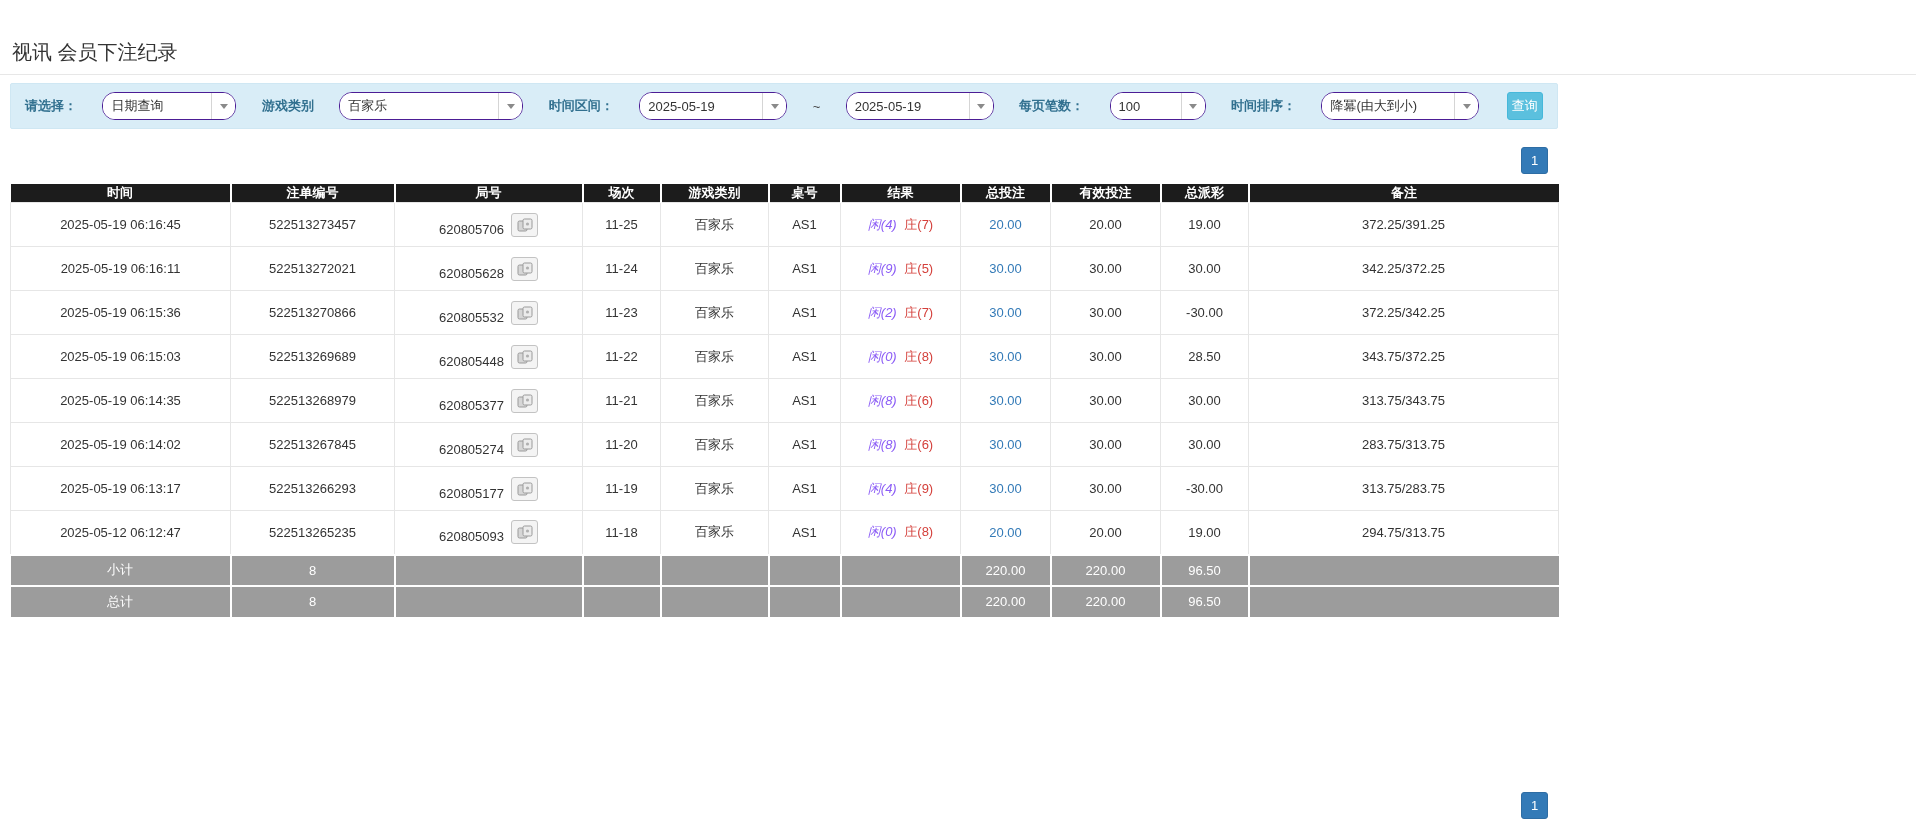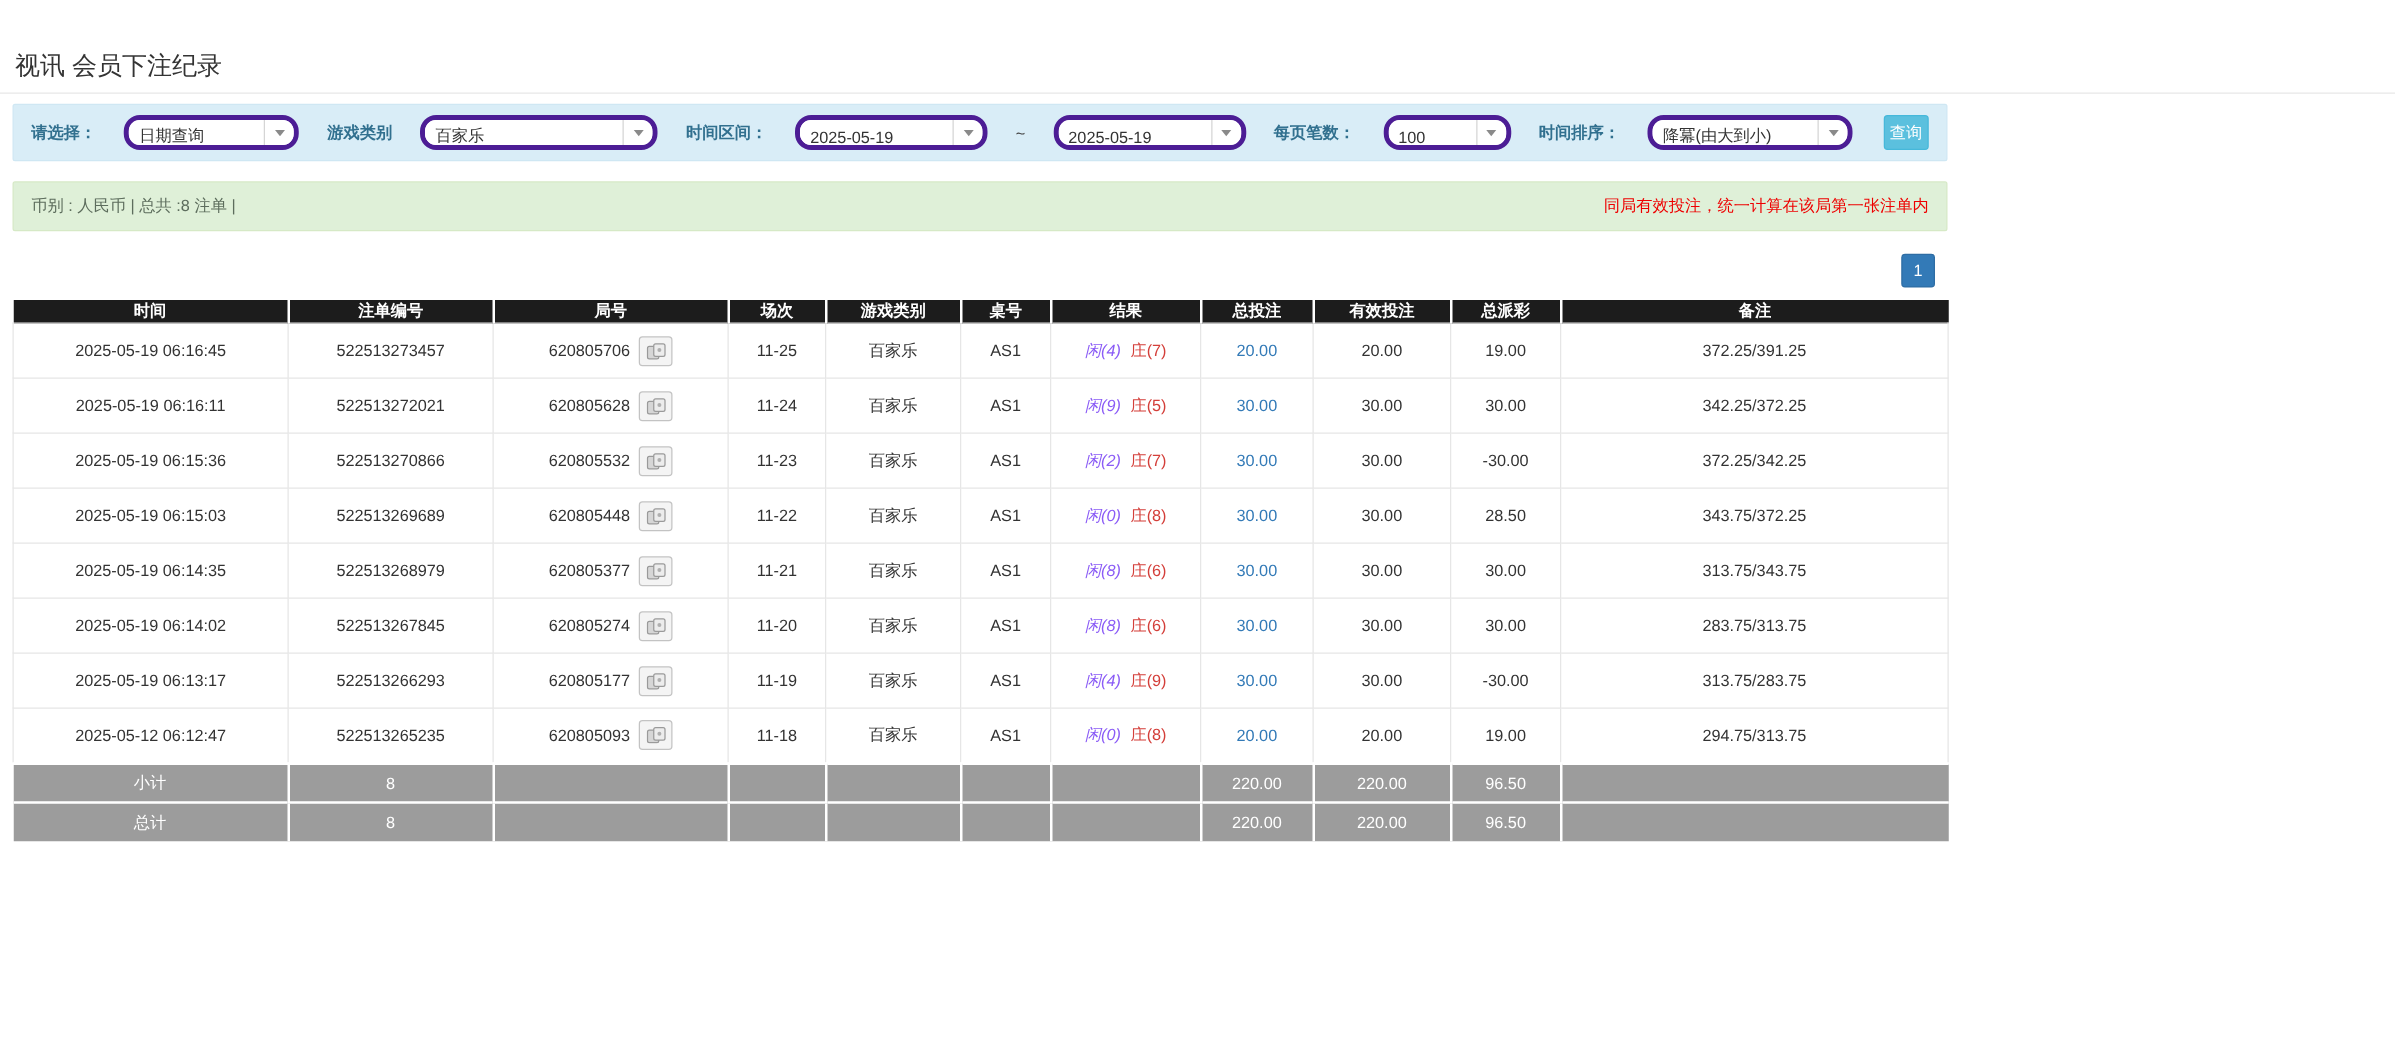--- a/index.html
+++ b/index.html
@@ -10,21 +10,21 @@
   .title-bar { padding: 10px 12px 8px 12px; border-bottom: 1px solid #e7e7e7; margin-top: 29px; }
   .title-bar h1 { font-size: 20px; font-weight: normal; color: #333; }
 
   
   .filter-bar {
     margin: 8px 10px 0 10px; width: 1548px; height: 46px;
     background: #d9edf7; border: 1px solid #cfe7f3; border-radius: 2px;
     display: flex; align-items: center; gap: 7px; padding: 0 14px; justify-content: space-between;
   }
   .f-label { color: #31708f; font-size: 13px; font-weight: bold; white-space: nowrap; }
-  .combo { display: inline-flex; height: 28px; background: #fff; border: 4px solid #4c1d95; border-radius: 13px; overflow: hidden; }
+  .combo { display: inline-flex; height: 28px; background: #fff; border: 1px solid #4c1d95; border-radius: 13px; overflow: hidden; }
   .combo input {
     border: none; outline: none; height: 26px; padding: 0 8px; font-size: 13px; color: #333;
     font-family: "Liberation Sans", "DejaVu Sans", sans-serif; background: #fff;
   }
   .combo .caret-btn {
     width: 24px; background: #fff; border: none; border-left: 1px solid #d5d5d5;
     display: flex; align-items: center; justify-content: center; cursor: pointer;
   }
   .caret { display: inline-block; width: 0; height: 0; border-left: 4px solid transparent; border-right: 4px solid transparent; border-top: 5px solid #8a8a8a; }
   .w-select input { width: 108px; }
@@ -63,21 +63,21 @@
   table.records thead th {
     background: #1c1c1c; color: #fff; font-weight: bold; height: 15px;
     border-right: 2px solid #fff; text-align: center; font-size: 13px;
   }
   table.records thead th:last-child { border-right: none; margin-left: 40px; }
   table.records tbody td {
     height: 44px; text-align: center; color: #333; background: #fff;
     border: 1px solid #e6e6e6; overflow: hidden; white-space: nowrap;
   }
   tr.highlight td { background: #ffff9e; }
-  .round-wrap { display: inline-flex; align-items: center; gap: 7px; }
+  .round-wrap { display: inline-flex; align-items: flex-end; gap: 7px; }
   .icon-btn {
     width: 27px; height: 24px; border: 1px solid #c3c3c3; border-radius: 3px;
     background: #f4f4f4; display: inline-flex; align-items: center; justify-content: center; cursor: pointer;
   }
   .player { color: #8b5cf6; font-style: italic; }
   .banker { color: #d43f3a; margin-left: 4px; }
   .bet-link { color: #337ab7; text-decoration: none; cursor: pointer; }
   td.neg { color: #e60000; }
 
   table.records tfoot td {
@@ -139,24 +139,20 @@
     <span class="combo w-sort">
       <input value="降冪(由大到小)" style="">
       <button class="caret-btn" type="button">
           <span class="caret"></span>
         </button>
     </span>
 
     <button class="search-btn" type="button">查询</button>
   </div>
 
-  <div class="summary-bar">
-    <span class="summary-left">币别 : 人民币 | 总共 :8 注单 |</span>
-    <span class="summary-right">同局有效投注，统一计算在该局第一张注单内</span>
-  </div>
 
   <div class="pagination top">
     <button class="page-btn" type="button">1</button>
   </div>
 
   <table class="records">
     <colgroup>
       <col style="width:220px">
         <col style="width:164px">
         <col style="width:188px">

